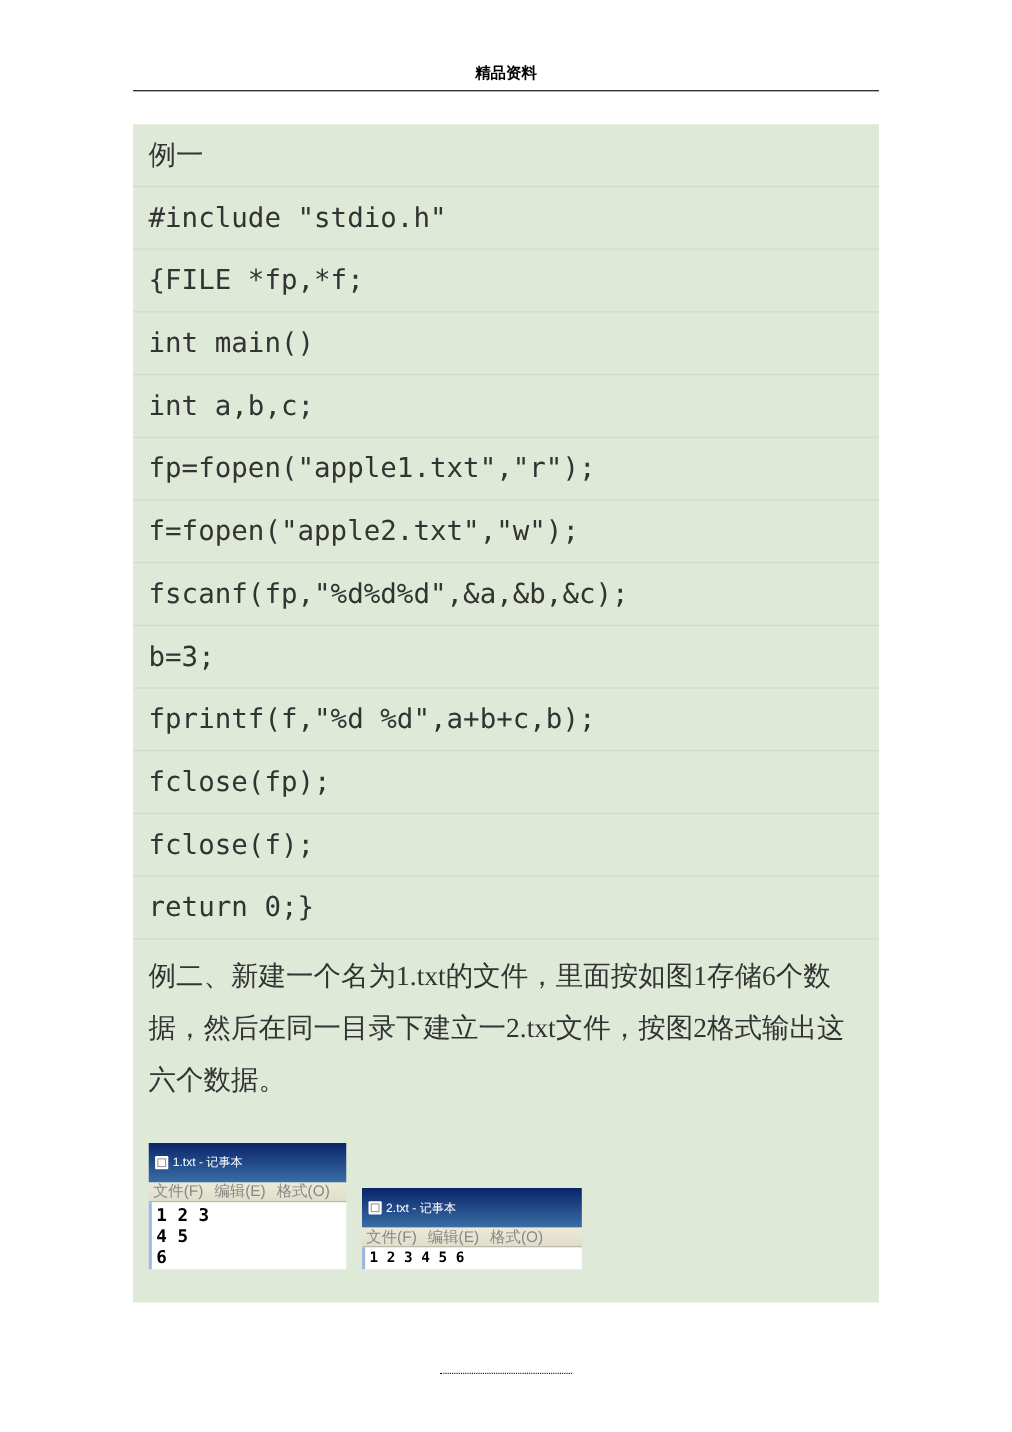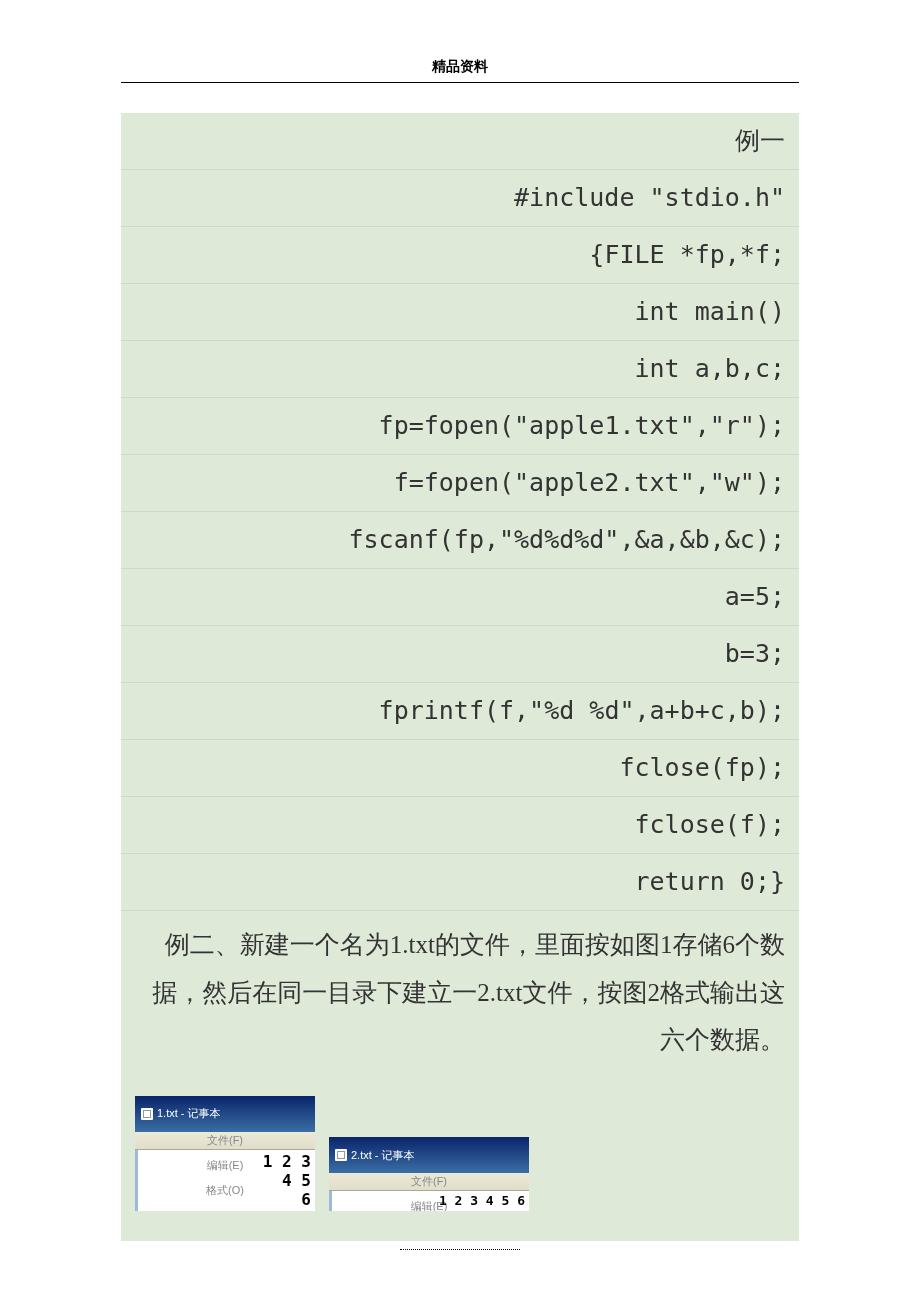--- a/index.html
+++ b/index.html
@@ -1,19 +1,18 @@
 <!DOCTYPE html>
 <html><head>
   <meta charset="utf-8">
   <style>
     * {
       margin: 0;
       padding: 0;
       box-sizing: border-box;
-      text-align: right;
     }
     body {
       width: 920px;
       height: 1302px;
       background: #ffffff;
       font-family: "SimSun", "宋体", serif;
       position: relative;
     }
     .header {
       text-align: center;
@@ -95,26 +94,25 @@
     }
     .np-title-text {
       color: #fff;
       font-size: 11px;
     }
     .np-menubar {
       background: linear-gradient(to bottom, #ece9d8, #e0ddc9);
       padding: 1px 4px;
       display: flex;
       gap: 10px;
-      font-size: 11px;
+      font-size: 14px;
       color: #888;
       height: 18px;
       align-items: center;
       border-bottom: 1px solid #aca899;
-      flex-direction: column;
     }
     .np-body {
       background: #fff;
       padding: 2px 4px;
       font-family: "SimSun", "宋体", monospace;
       font-size: 16px;
       font-weight: bold;
       color: #000;
       border-left: 3px solid #9db8d8;
       min-height: 16px;
@@ -148,21 +146,20 @@
 
 <div class="content-box">
   <div class="cell cell-divider">例一</div>
   <div class="cell cell-divider">#include "stdio.h"</div>
   <div class="cell cell-divider">{FILE *fp,*f;</div>
   <div class="cell cell-divider"> int main()</div>
   <div class="cell cell-divider">      int a,b,c;</div>
   <div class="cell cell-divider">      fp=fopen("apple1.txt","r");</div>
   <div class="cell cell-divider">      f=fopen("apple2.txt","w");</div>
   <div class="cell cell-divider">      fscanf(fp,"%d%d%d",&amp;a,&amp;b,&amp;c);</div>
-  <div class="cell cell-divider">      a=5;</div>
   <div class="cell cell-divider">      b=3;</div>
   <div class="cell cell-divider">      fprintf(f,"%d  %d",a+b+c,b);</div>
   <div class="cell cell-divider">      fclose(fp);</div>
   <div class="cell cell-divider">      fclose(f);</div>
   <div class="cell cell-divider">      return 0;}</div>
   <div class="cell chinese-text"> 例二、新建一个名为1.txt的文件，里面按如图1存储6个数据，然后在同一目录下建立一2.txt文件，按图2格式输出这六个数据。</div>
   <div class="notepad-section">
     <div class="notepad np1">
       <div class="np-titlebar">
         <span class="np-icon"></span>

